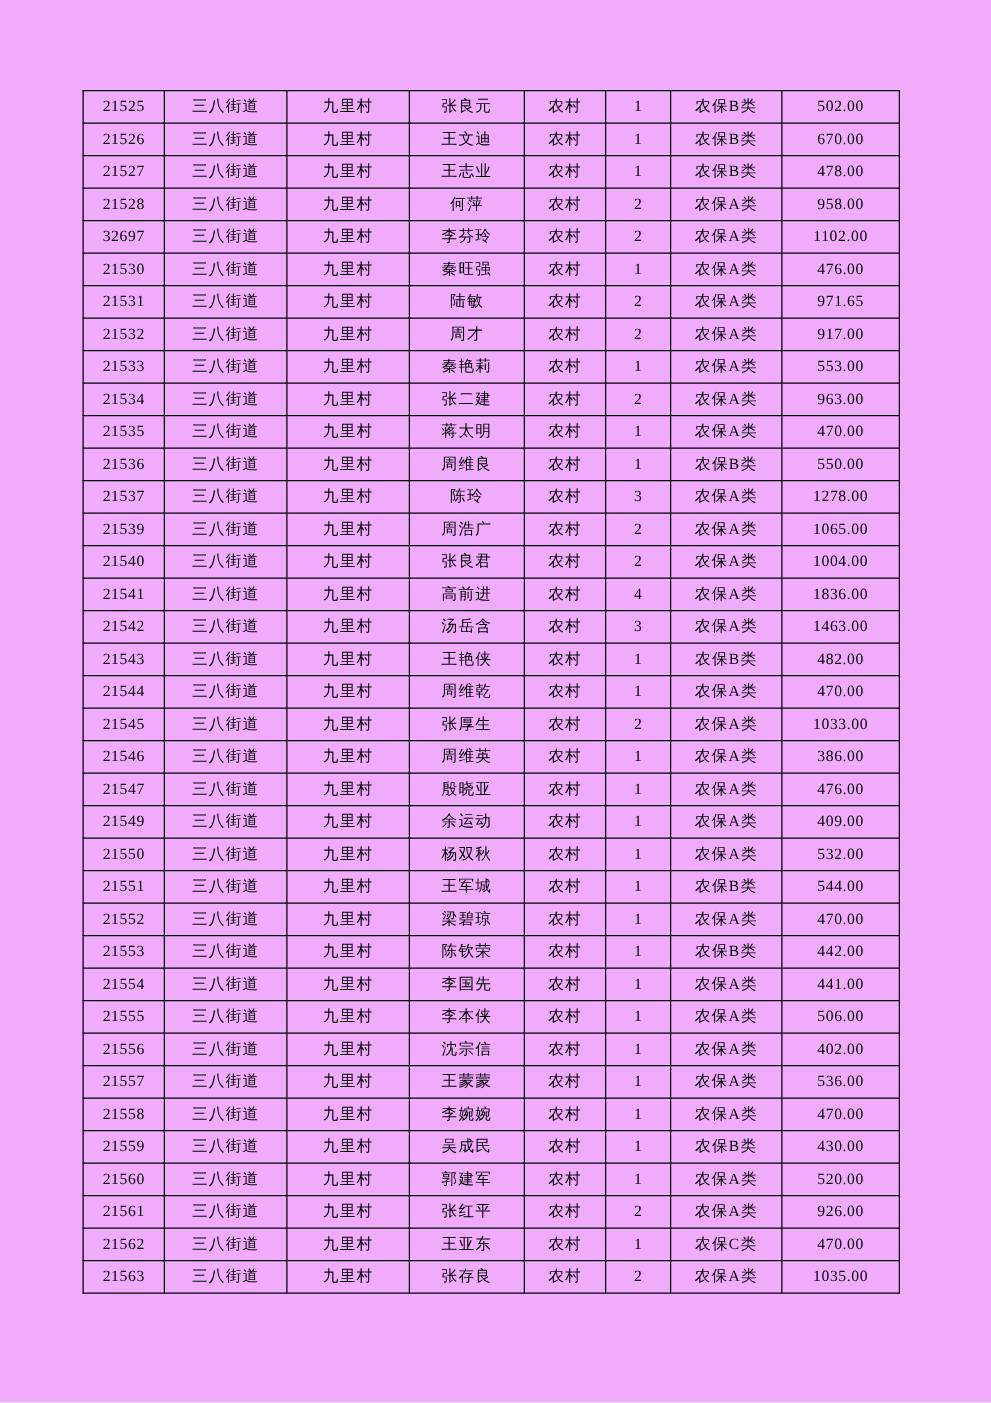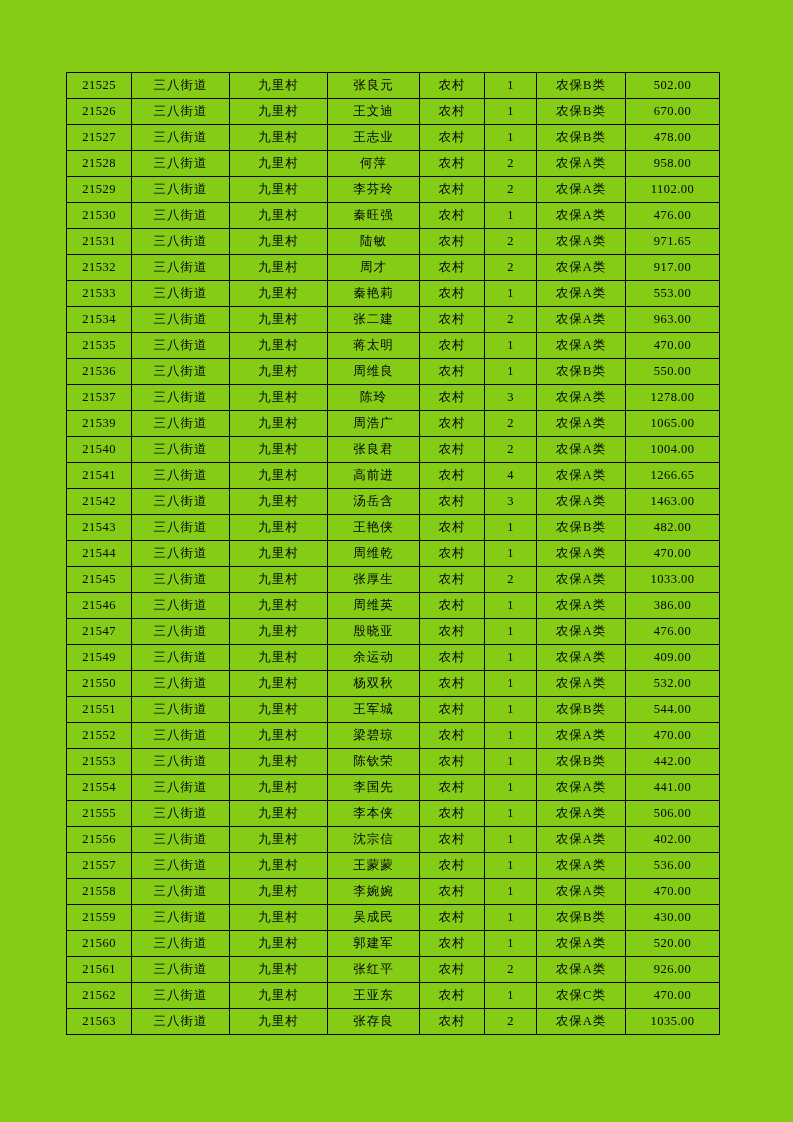--- a/index.html
+++ b/index.html
@@ -1,21 +1,21 @@
 <!DOCTYPE html>
 <html><head>
 <meta charset="utf-8">
 <style>
   * { margin: 0; padding: 0; box-sizing: border-box; }
   html, body { background: #ffffff; }
   .page {
     position: relative;
     width: 793px;
     height: 1122px;
-    background: #84cc16;
+    background: #f0abfc;
     font-family: "Liberation Serif", "DejaVu Serif", serif;
     color: #000000;
     margin: 0 auto;
     overflow: hidden;
   }
   .table-wrap {
     position: absolute;
     top: 72px;
     left: 66px;
   }
@@ -102,21 +102,21 @@
             <td class="cell-serial">21528</td>
             <td class="cell-street">三八街道</td>
             <td class="cell-village">九里村</td>
             <td class="cell-name">何萍</td>
             <td class="cell-category">农村</td>
             <td class="cell-persons">2</td>
             <td class="cell-insclass">农保A类</td>
             <td class="cell-amount">958.00</td>
           </tr>
           <tr>
-            <td class="cell-serial">21529</td>
+            <td class="cell-serial">32697</td>
             <td class="cell-street">三八街道</td>
             <td class="cell-village">九里村</td>
             <td class="cell-name">李芬玲</td>
             <td class="cell-category">农村</td>
             <td class="cell-persons">2</td>
             <td class="cell-insclass">农保A类</td>
             <td class="cell-amount">1102.00</td>
           </tr>
           <tr>
             <td class="cell-serial">21530</td>
@@ -219,21 +219,21 @@
             <td class="cell-amount">1004.00</td>
           </tr>
           <tr>
             <td class="cell-serial">21541</td>
             <td class="cell-street">三八街道</td>
             <td class="cell-village">九里村</td>
             <td class="cell-name">高前进</td>
             <td class="cell-category">农村</td>
             <td class="cell-persons">4</td>
             <td class="cell-insclass">农保A类</td>
-            <td class="cell-amount">1266.65</td>
+            <td class="cell-amount">1836.00</td>
           </tr>
           <tr>
             <td class="cell-serial">21542</td>
             <td class="cell-street">三八街道</td>
             <td class="cell-village">九里村</td>
             <td class="cell-name">汤岳含</td>
             <td class="cell-category">农村</td>
             <td class="cell-persons">3</td>
             <td class="cell-insclass">农保A类</td>
             <td class="cell-amount">1463.00</td>

